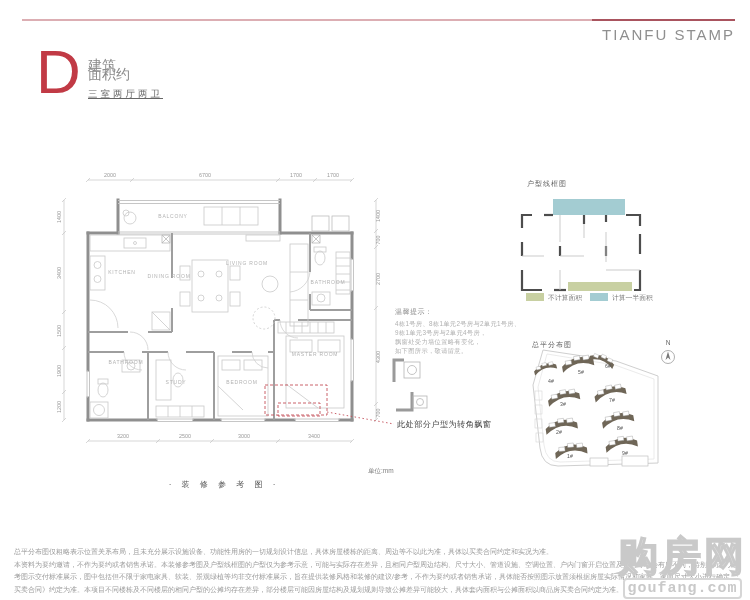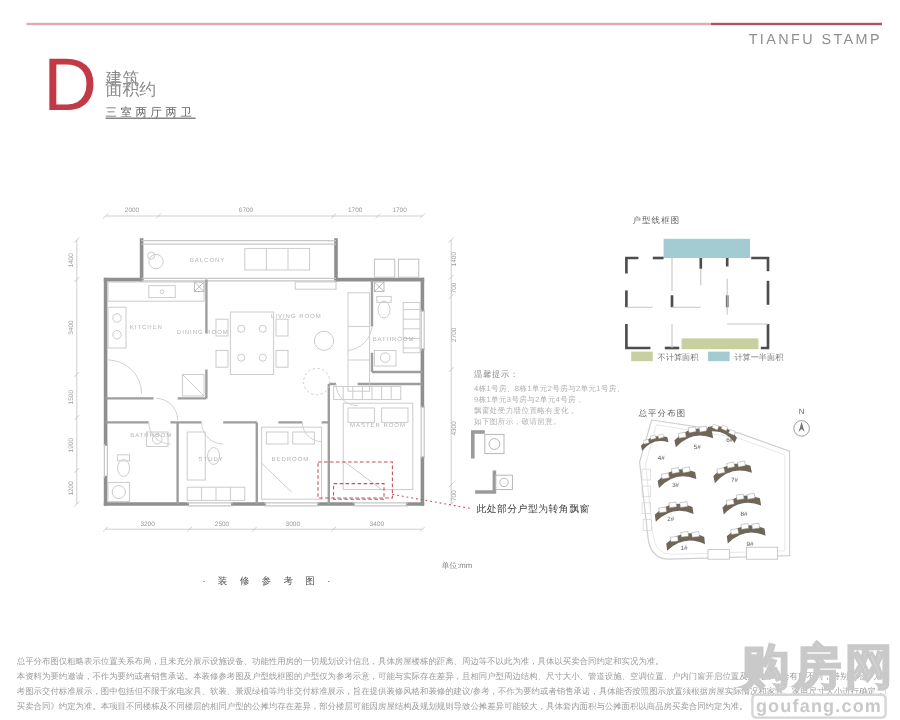--- a/index.html
+++ b/index.html
@@ -1,20 +1,20 @@
 <!DOCTYPE html>
 <html><head>
 <meta charset="utf-8">
 <style>
   html,body{margin:0;padding:0;background:#fff;}
   .stage{position:relative;width:750px;height:600px;background:#ffffff;overflow:hidden;
          font-family:"Liberation Sans",sans-serif;}
   .topline{position:absolute;left:22px;top:19px;width:713px;height:2px;
            background:linear-gradient(to right,#dcaeb3 0%,#dcaeb3 80%,#a9545e 80%,#a9545e 100%);}
-  .brand{position:absolute;top:26px;right:15px;font-size:12px;letter-spacing:2px;color:#8f8f8f;}
+  .brand{position:absolute;top:26px;right:15px;font-size:15px;letter-spacing:2px;color:#8f8f8f;}
   .dletter{position:absolute;left:36px;top:42px;font-size:62px;line-height:60px;color:#c13a45;font-weight:500;}
   .area-labels{position:absolute;left:88px;top:61px;font-size:14px;line-height:9px;color:#8a8a8a;}
   .area-labels span{display:block;}
   .area-value{position:absolute;left:108px;top:52px;font-size:31px;line-height:31px;color:#4d4d4d;}
   .area-value .u{font-size:21px;}
   .layout{position:absolute;left:88px;top:88px;font-size:9.5px;letter-spacing:3px;color:#666;text-decoration:underline;}
   svg{position:absolute;overflow:visible;}
   #fp{left:28px;top:160px;}
   #wf{left:500px;top:172px;}
   #sp{left:518px;top:333px;}
@@ -27,21 +27,21 @@
   .unitmm{font-size:6.5px;fill:#808080;}
   .ptitle{font-size:7px;fill:#5f5f5f;letter-spacing:1px;}
   .leg{font-size:6.8px;fill:#777;}
   .blabel{font-size:5.2px;fill:#555;text-anchor:middle;}
   .disclaimer{position:absolute;left:14px;top:546px;width:724px;color:#9b9b9b;font-size:7px;line-height:12.5px;}
   .disclaimer div{white-space:nowrap;overflow:hidden;}
   .watermark{position:absolute;right:3px;bottom:1px;text-align:center;pointer-events:none;}
   .wm-name{font-size:40px;line-height:44px;font-weight:bold;letter-spacing:3px;
            color:#efefef;-webkit-text-stroke:1.6px #c9c9c9;}
   .wm-domain{display:inline-block;font-size:15px;font-weight:bold;color:#c9c9c9;letter-spacing:1px;
-             border:2px solid #d6d6d6;border-radius:4px;padding:0 2px;background:rgba(255,255,255,0.4);}
+             border:2px solid #d6d6d6;border-radius:4px;padding:0 2px;background:rgba(255,255,255,0.4);font-family:Liberation Mono, monospace;}
 </style>
 </head>
 <body>
 
 <div class="stage">
 
   <div class="topline"></div>
   <div class="brand">TIANFU STAMP</div>
 
   <div class="dletter">D</div>

